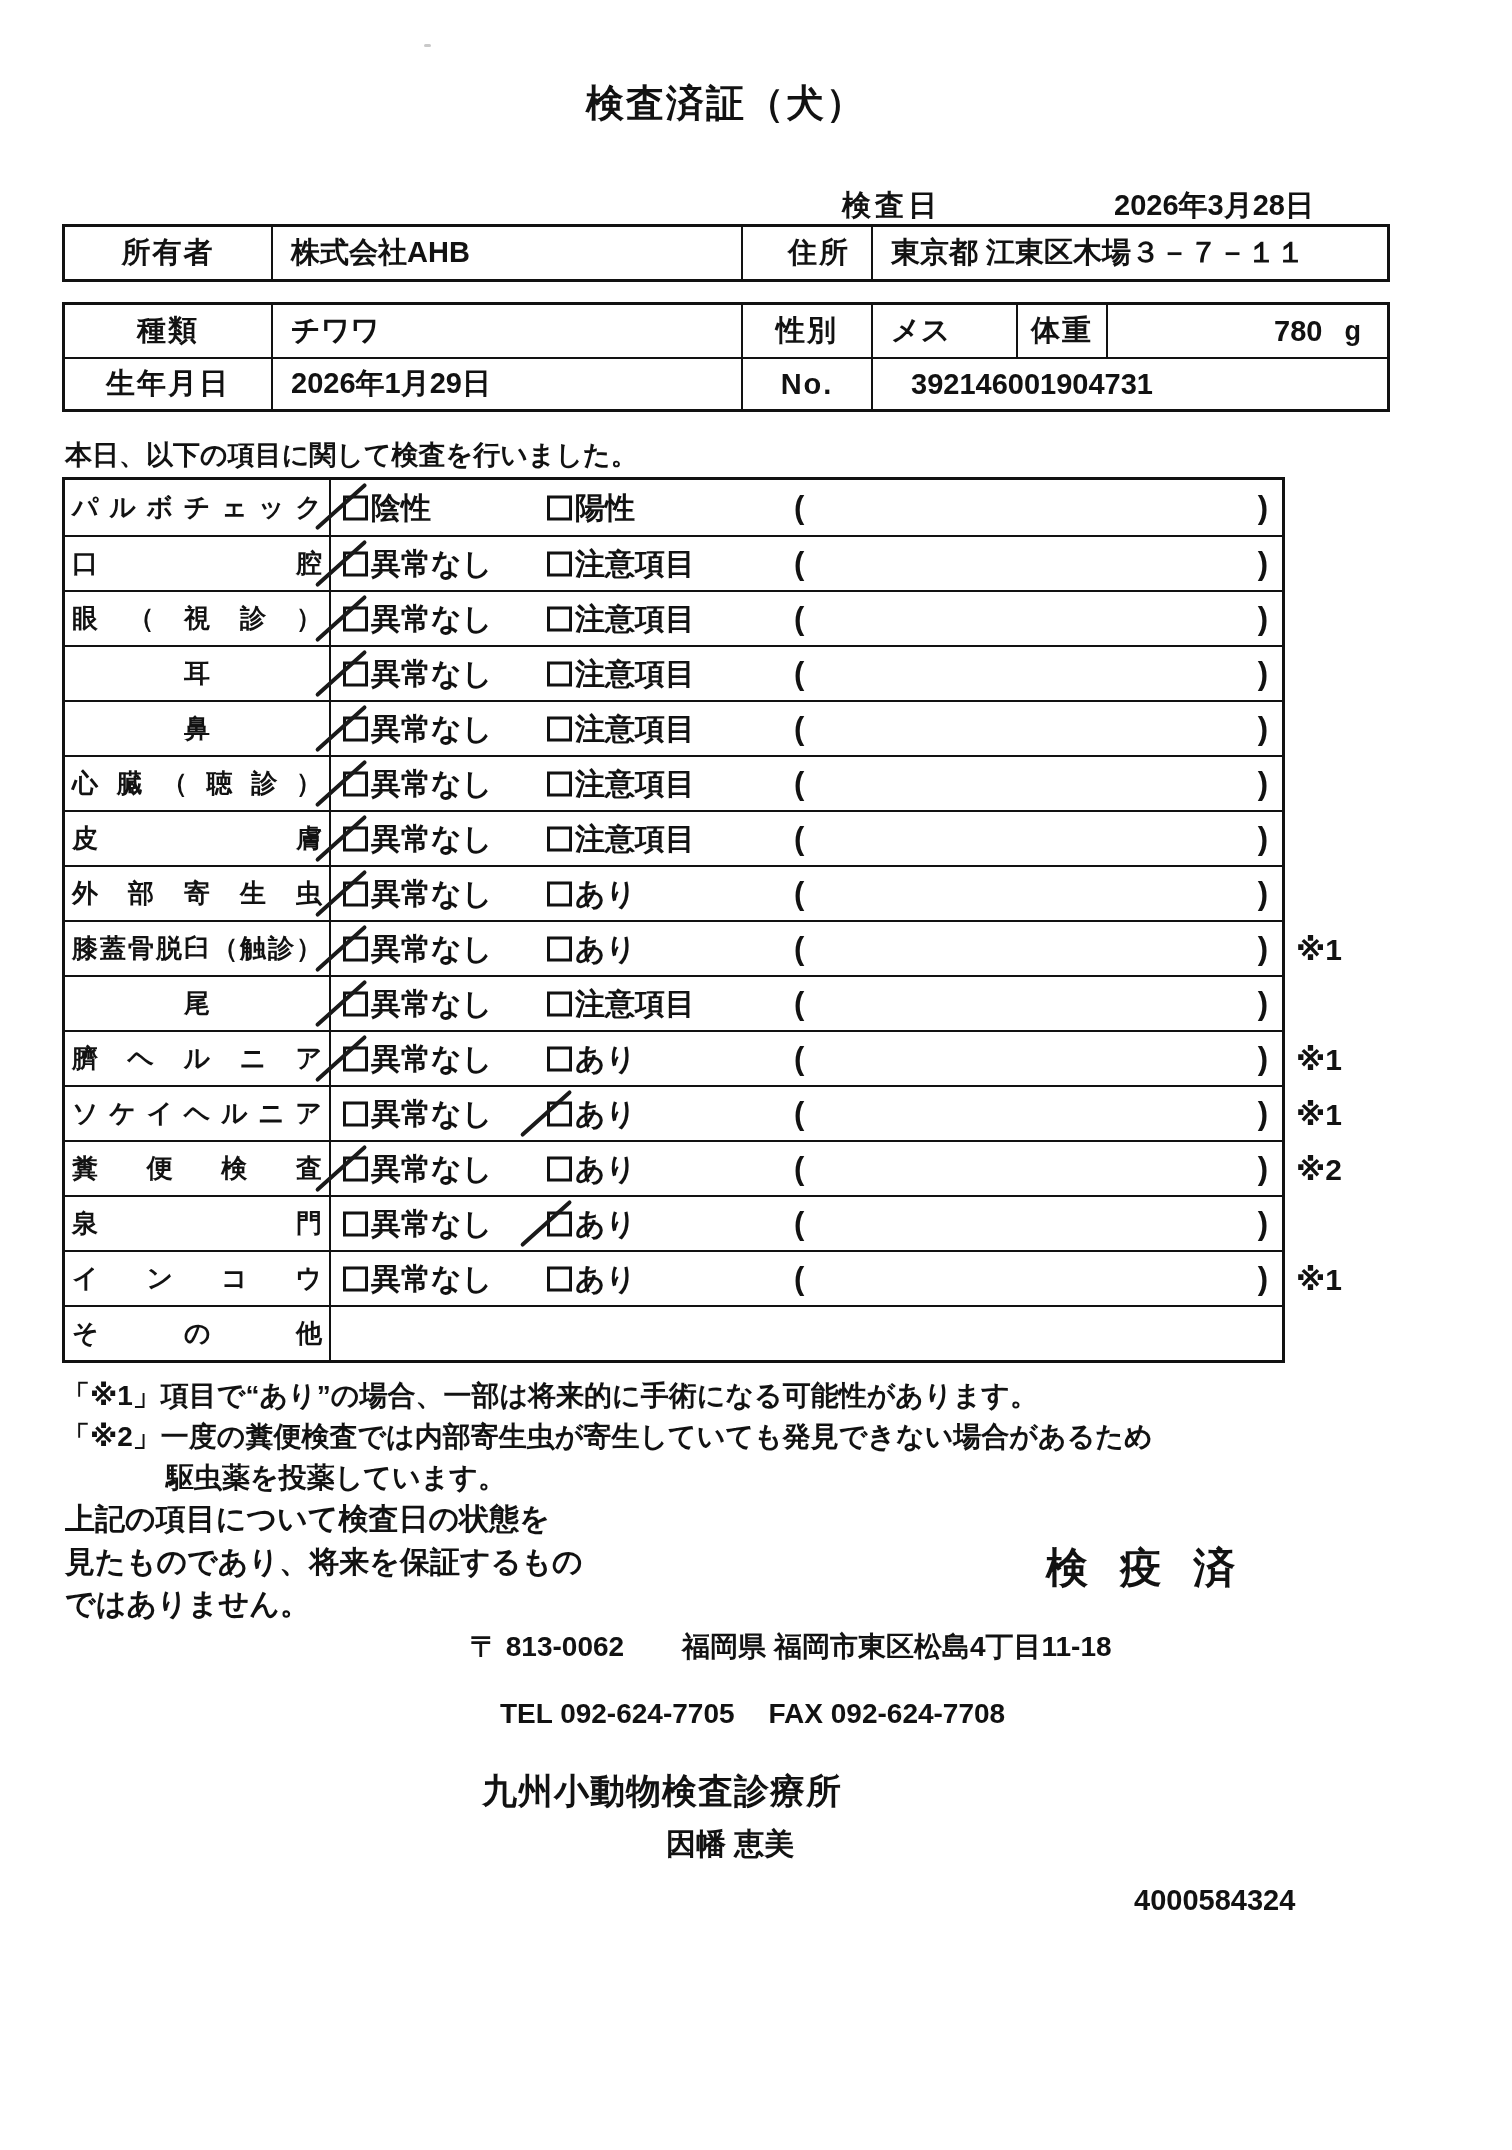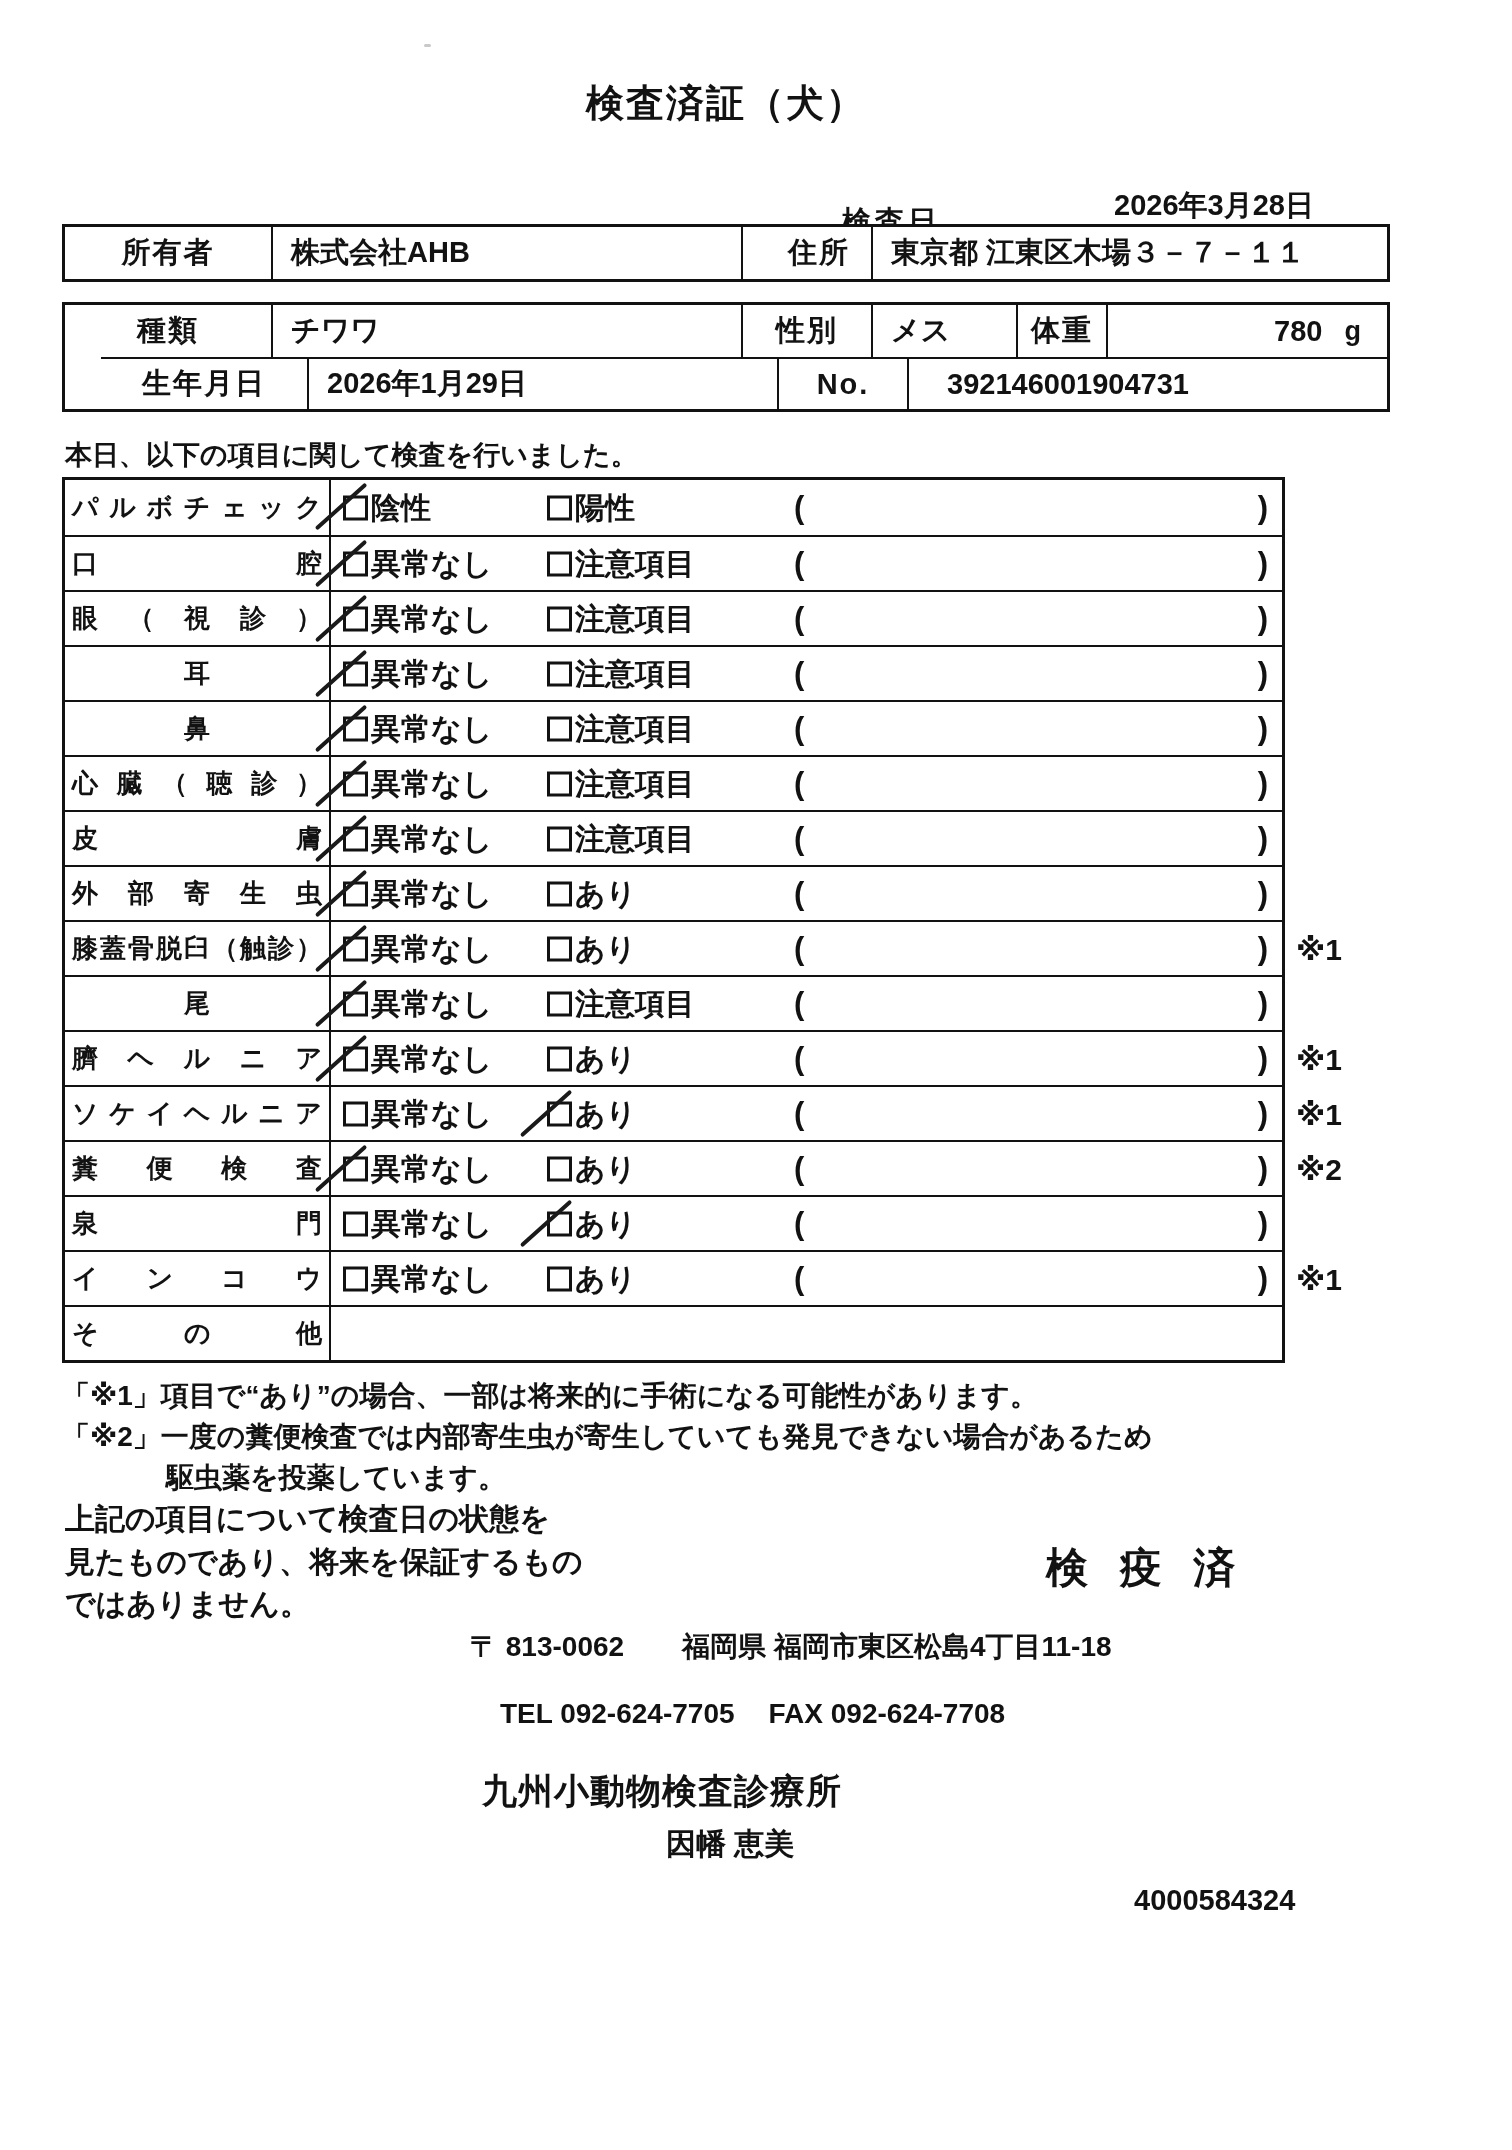--- a/index.html
+++ b/index.html
@@ -7,27 +7,27 @@
     position:relative;width:1512px;height:2150px;background:#ffffff;
     font-family:"Liberation Sans","DejaVu Sans",sans-serif;color:#121212;
     overflow:hidden;margin:0 auto;
   }
   .abs{position:absolute;}
   .artifact{position:absolute;left:424px;top:44px;width:7px;height:3px;background:#c9c9c9;border-radius:2px;}
 
   .doc-title{left:62px;top:78px;width:1328px;text-align:center;font-size:38px;font-weight:700;letter-spacing:2px;}
 
   .exam-date-row{left:62px;top:186px;width:1328px;height:36px;}
-  .exam-date-label{position:absolute;left:780px;top:16px;font-size:29px;font-weight:600;letter-spacing:4px;text-align:center;}
+  .exam-date-label{position:absolute;left:780px;top:0;font-size:29px;font-weight:600;letter-spacing:4px;text-align:center;}
   .exam-date-value{position:absolute;left:950px;top:0;width:302px;text-align:right;font-size:29px;font-weight:600;}
 
   
   .tbl{position:absolute;left:62px;border:3px solid #121212;box-sizing:border-box;background:#fff;}
   .trow{display:flex;box-sizing:border-box;}
-  .trow + .trow{border-top:2px solid #121212;margin-left:36px;}
+  .trow + .trow{border-top:2px solid #121212;}
   .tcell{box-sizing:border-box;display:flex;align-items:center;font-size:29px;font-weight:600;height:100%;}
   .tcell.lbl{justify-content:center;letter-spacing:2px;}
   .tcell.val{padding-left:18px;}
   .tcell.bdr{border-right:2px solid #121212;}
   .trow{height:52px;}
   .weight-val{justify-content:flex-end;padding-right:26px;}
   .weight-val .unit{margin-left:22px;font-size:27px;}
 
   
   .insp{position:absolute;left:62px;top:477px;width:1223px;border:3px solid #121212;box-sizing:border-box;background:#fff;}

